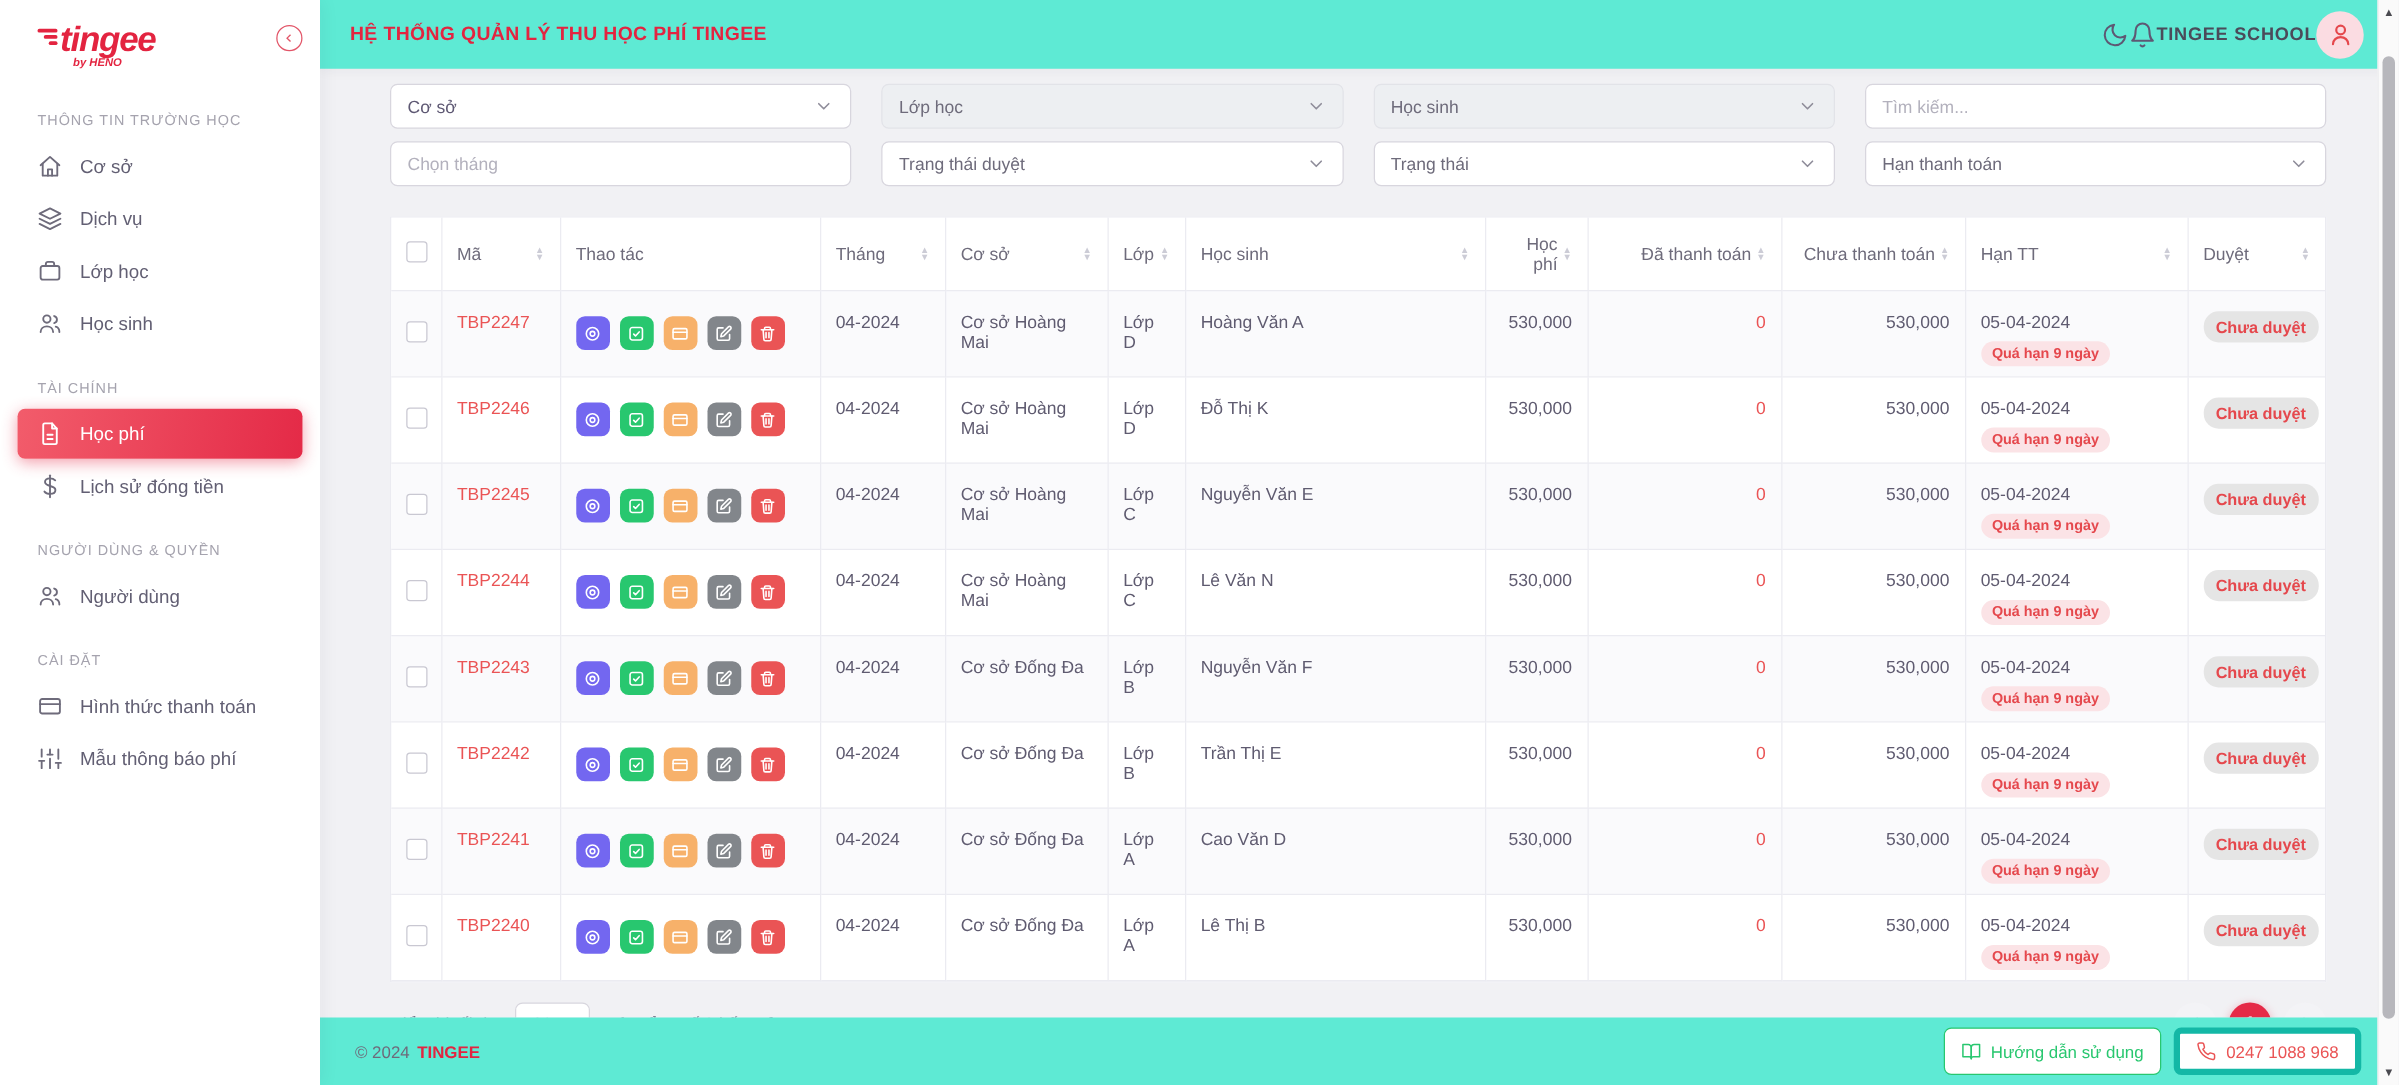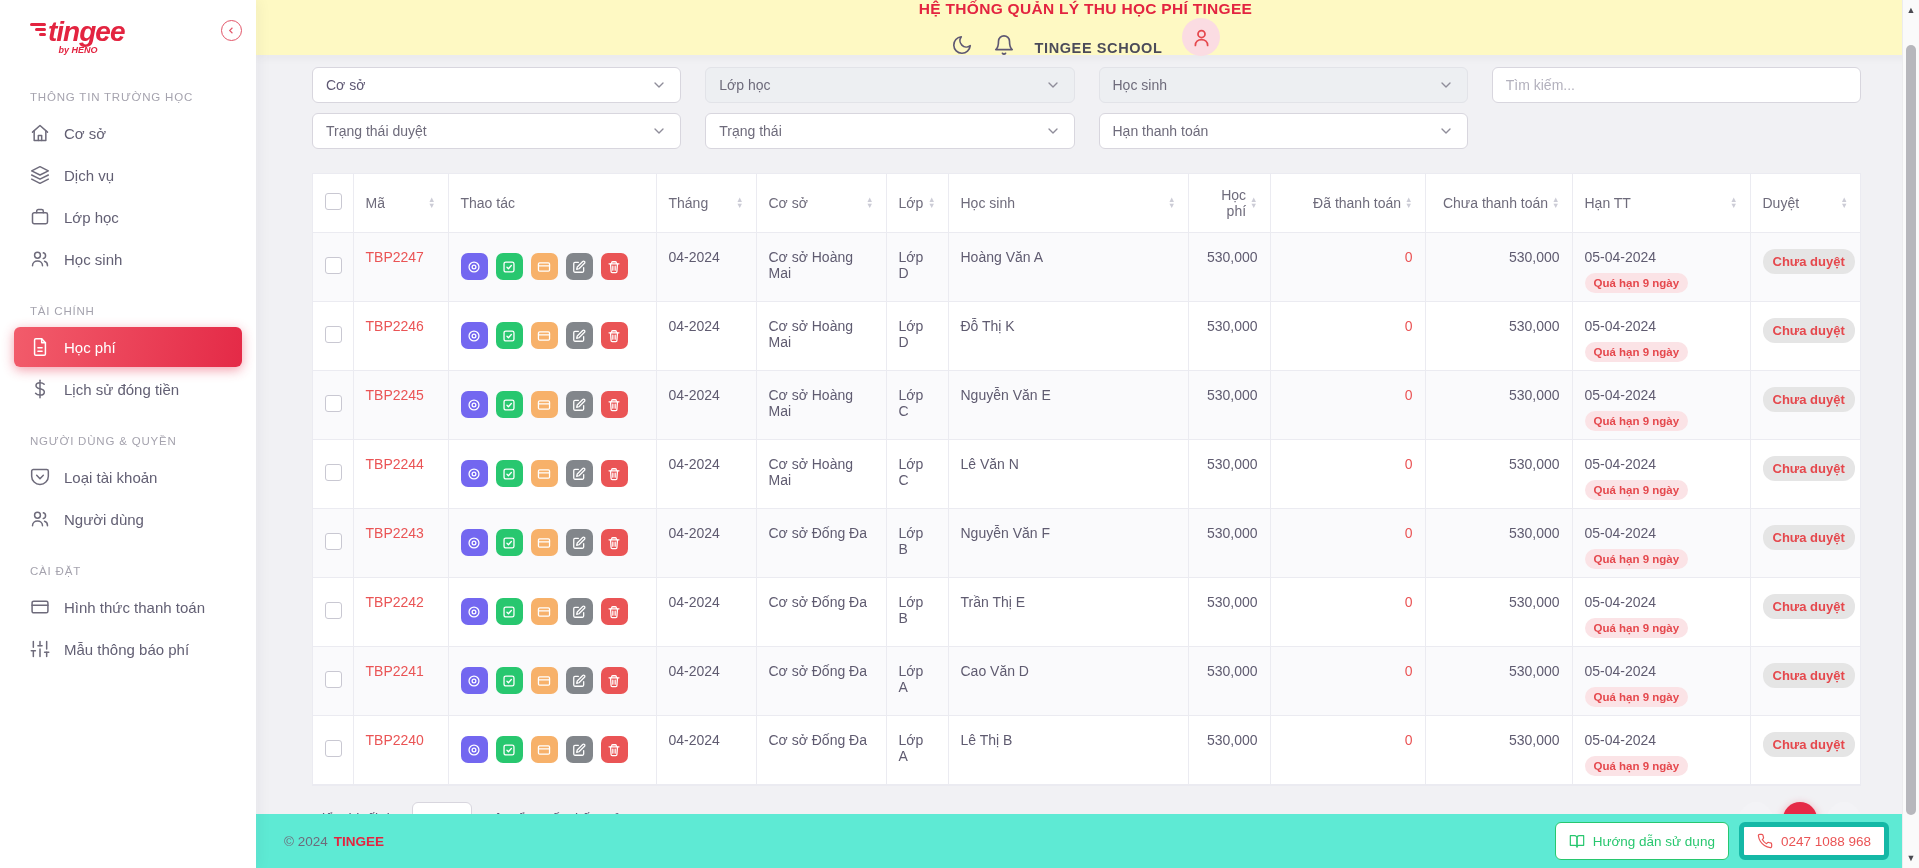--- a/index.html
+++ b/index.html
@@ -21,24 +21,24 @@
   .nav-section-label { font-size:11.5px; color:#a5a3ae; letter-spacing:.8px; padding:24px 0 8px 30px; }
   .nav-item { display:flex; align-items:center; margin:2px 14px; padding:10px 10px 10px 16px; border-radius:6px; cursor:pointer; color:#625f73; }
   .nav-item svg { width:20px; height:20px; stroke:#6e6b7b; min-width:20px; }
   .nav-item .nav-label { margin-left:14px; font-size:15px; }
   .nav-item.active { background:linear-gradient(100deg,#f25c6b 0%,#e42a47 100%); color:#fff;
                      box-shadow:0 3px 12px rgba(228,42,71,.45); }
   .nav-item.active svg { stroke:#fff; }
 
   
   .main { flex:1; display:flex; flex-direction:column; height:100%; padding-right:17px; }
-  .topbar { height:55px; min-height:55px; background:#fef9c3; display:flex; align-items:center; justify-content:space-between;
-            padding:0 26px 0 24px; box-shadow:0 2px 10px rgba(40,40,60,.05); position:relative; z-index:4;flex-direction:column; }
+  .topbar { height:55px; min-height:55px; background:#5eead4; display:flex; align-items:center; justify-content:space-between;
+            padding:0 26px 0 24px; box-shadow:0 2px 10px rgba(40,40,60,.05); position:relative; z-index:4; }
   .topbar-title { color:#e32440; font-weight:700; font-size:15.5px; letter-spacing:.3px; }
-  .topbar-right { display:flex; align-items:flex-end; gap:20px; }
+  .topbar-right { display:flex; align-items:center; }
   .icon-btn { background:none; border:none; cursor:pointer; display:flex; align-items:center; }
   .icon-btn svg { width:22px; height:22px; stroke:#5e5873; }
   .account-name { font-size:14.5px; font-weight:700; color:#4b4b5a; letter-spacing:.6px; }
   .avatar { width:38px; height:38px; border-radius:50%; background:#fbdce2; display:flex; align-items:center; justify-content:center; cursor:pointer; }
   .avatar svg { width:21px; height:21px; stroke:#e5484d; }
 
   .content { flex:1; background:#f1f1f4; padding:12px 56px 0 56px; overflow:hidden; }
 
   
   .filters { display:grid; grid-template-columns:repeat(4,1fr); column-gap:24px; row-gap:10px; margin-bottom:24px; }
@@ -176,27 +176,20 @@
             <path d="M12 1.5v21"></path>
             <path d="M17 6.3c-1.1-1.2-2.8-1.9-5-1.9-2.7 0-4.8 1.4-4.8 3.6 0 4.8 10 2.7 10 7.5 0 2.3-2.1 3.8-5.2 3.8-2.4 0-4.3-.9-5.3-2.2"></path>
           </svg>
         <span class="nav-label">Lịch sử đóng tiền</span>
       </div>
 
       <div class="nav-section-label">NGƯỜI DÙNG &amp; QUYỀN</div>
 
       <div class="nav-item">
         <svg viewBox="0 0 24 24" fill="none" stroke-width="1.8" stroke-linecap="round" stroke-linejoin="round">
-            <path d="M4 3h16a2 2 0 012 2v6a10 10 0 01-20 0V5a2 2 0 012-2z"></path>
-            <polyline points="8 10 12 14 16 10"></polyline>
-          </svg>
-        <span class="nav-label">Loại tài khoản</span>
-      </div>
-      <div class="nav-item">
-        <svg viewBox="0 0 24 24" fill="none" stroke-width="1.8" stroke-linecap="round" stroke-linejoin="round">
             <circle cx="9" cy="7.5" r="3.5"></circle>
             <path d="M3 20c0-3.3 2.7-5.5 6-5.5s6 2.2 6 5.5"></path>
             <path d="M16 4.6a3.5 3.5 0 010 6.8"></path>
             <path d="M17.5 14.8c2.1.6 3.5 2.6 3.5 5.2"></path>
           </svg>
         <span class="nav-label">Người dùng</span>
       </div>
 
       <div class="nav-section-label">CÀI ĐẶT</div>
 
@@ -261,20 +254,23 @@
         <div class="filter-box filled">
           <span>Học sinh</span>
           <svg class="chev" viewBox="0 0 24 24" fill="none" stroke-width="2" stroke-linecap="round" stroke-linejoin="round">
               <polyline points="6 9 12 15 18 9"></polyline>
             </svg>
         </div>
         <div class="filter-box placeholder">
           <span>Tìm kiếm...</span>
         </div>
 
+        <div class="filter-box placeholder">
+          <span>Chọn tháng</span>
+        </div>
         <div class="filter-box">
           <span>Trạng thái duyệt</span>
           <svg class="chev" viewBox="0 0 24 24" fill="none" stroke-width="2" stroke-linecap="round" stroke-linejoin="round">
               <polyline points="6 9 12 15 18 9"></polyline>
             </svg>
         </div>
         <div class="filter-box">
           <span>Trạng thái</span>
           <svg class="chev" viewBox="0 0 24 24" fill="none" stroke-width="2" stroke-linecap="round" stroke-linejoin="round">
               <polyline points="6 9 12 15 18 9"></polyline>

